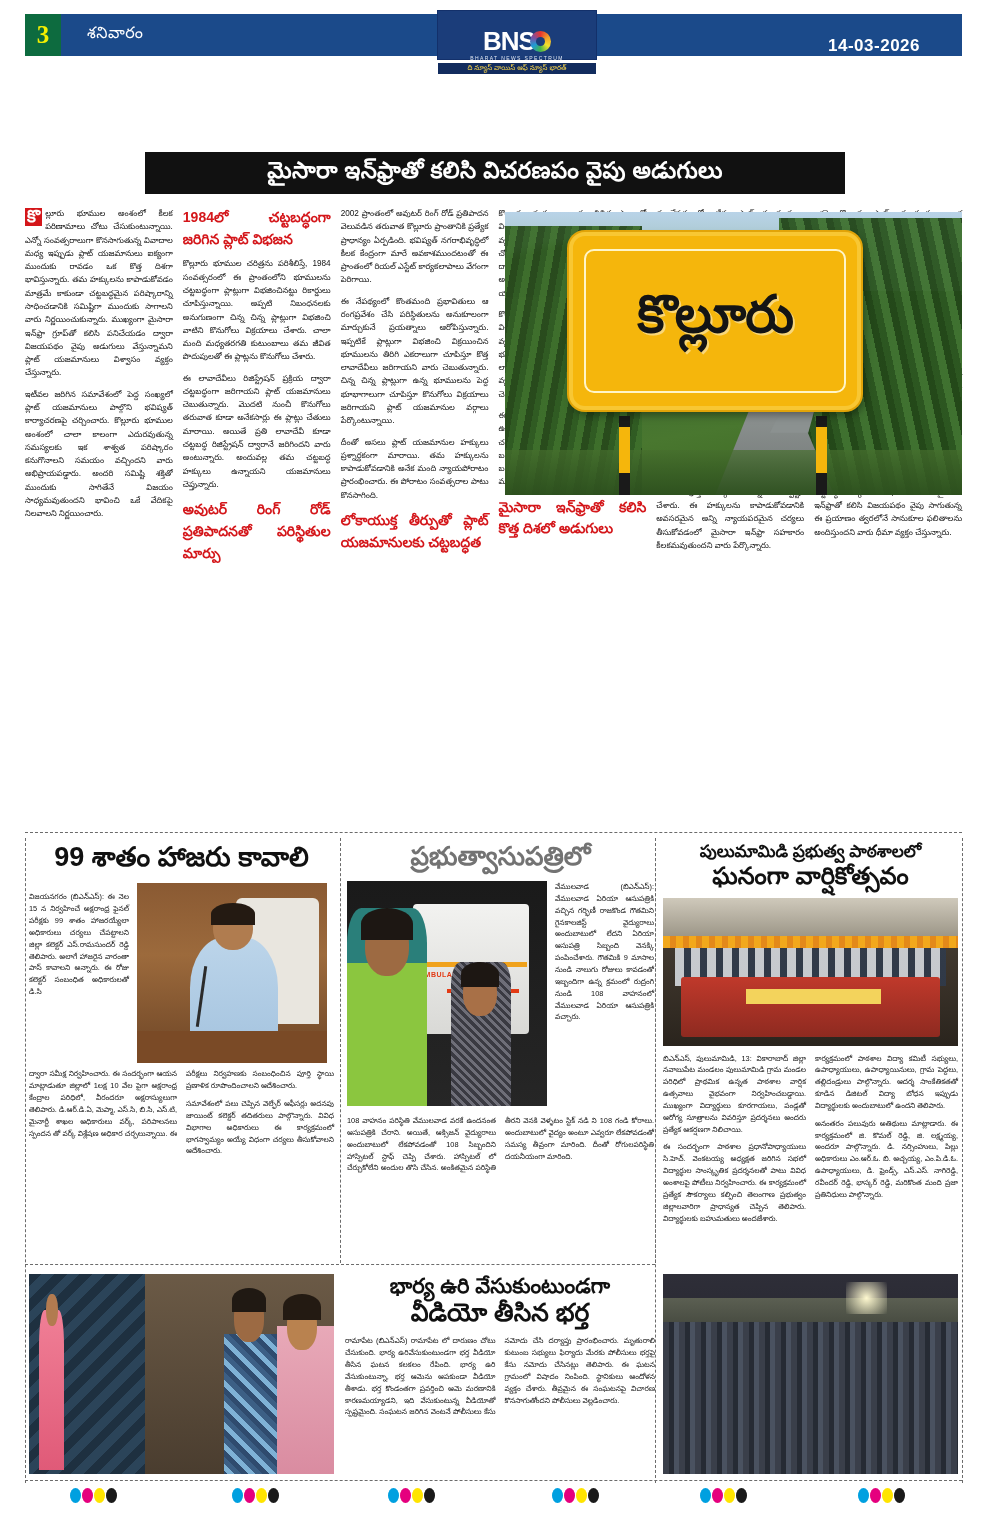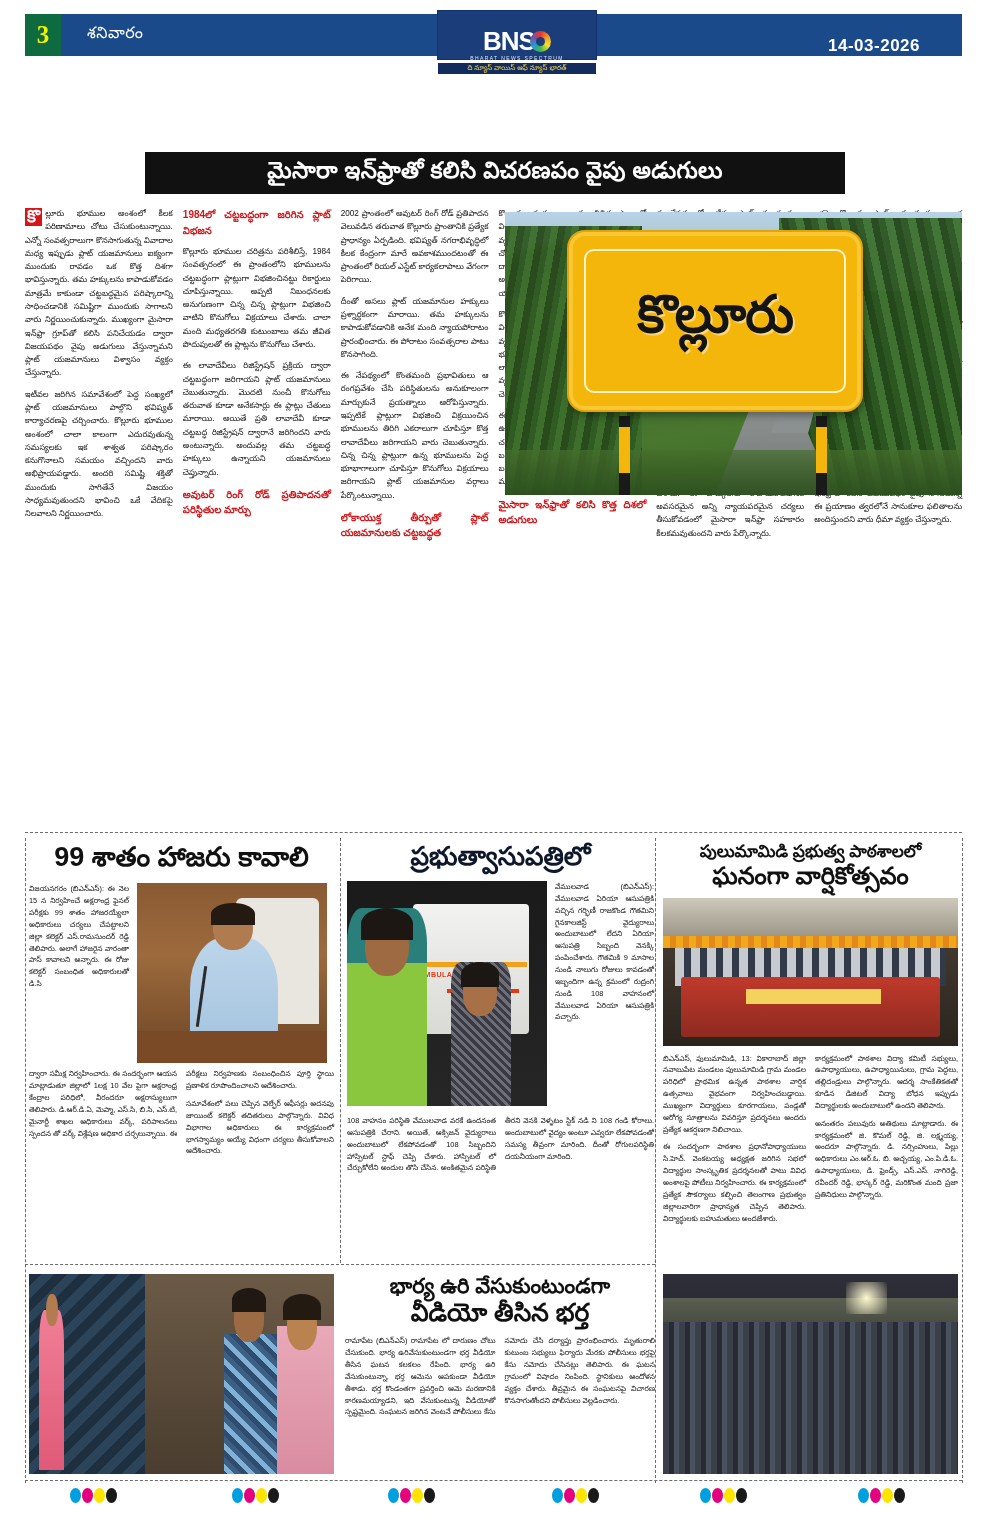--- a/index.html
+++ b/index.html
@@ -71,21 +71,21 @@
     column-count: 6; column-gap: 10px; column-rule: none;
     height: 615px; font-size: 8.2px; line-height: 1.62; text-align: justify;
     color: #111; font-family: "Liberation Sans", sans-serif;
   }
   .lead-cols p { margin-bottom: 8px; text-align: justify; }
   .dropcap {
     float: left; font-size: 17px; line-height: .9; font-weight: bold;
     background: #d4161a; color: #fff; padding: 1px 2px 2px 2px; margin: 1px 3px 0 0;
   }
   .redhead {
-    color: #d4161a; font-weight: bold; font-size: 10px; margin-bottom: 7px;
+    color: #d4161a; font-weight: bold; font-size: 14px; margin-bottom: 7px;
     text-align: justify; line-height: 1.55;
   }
   
   .kolluru-photo {
     position: absolute; left: 505px; top: 212px; width: 457px; height: 283px;
     background: linear-gradient(170deg,#7fa6c8 0%, #6f8e5a 22%, #3e6b32 45%, #49772f 70%, #39641f 100%);
     overflow: hidden; z-index: 5;
   }
   .kp-sky { position:absolute; left:0; top:0; width:100%; height:28%;
     background: linear-gradient(180deg,#b9d3e8,#8fb7a0); }
@@ -128,21 +128,21 @@
   .rule-h { position:absolute; border-top: 1.3px dashed #6b6b6b; }
   .rule-v { position:absolute; border-left: 1.3px dashed #6b6b6b; }
 
   .mid { position:absolute; left:25px; top:838px; width:937px; height:420px; }
   .story-hl-blk {
     text-align:center; color:#111; font-weight:bold; line-height:1.16;
   }
   .story-hl-blk .l1 { font-size: 22px; }
   .story-hl-blk .l2 { font-size: 27px; }
   .story-hl-red {
-    text-align:center; color:#0f172a; font-weight:bold; line-height:1.12;
+    text-align:center; color:#737373; font-weight:bold; line-height:1.12;
   }
   .story-hl-red .l1 { font-size: 26px; }
   .story-hl-red .l2 { font-size: 26px; }
   .body-text {
     font-size: 7.4px; line-height: 1.6; text-align: justify; color:#111;
   }
   .body-text p { margin-bottom:6px; }
 
   
   .ph { position:absolute; overflow:hidden; }
@@ -276,22 +276,22 @@
 
   <div class="lead-wrap">
     <div class="lead-cols">
       <p><span class="dropcap">కొ</span><span>ల్లూరు భూముల అంశంలో కీలక పరిణామాలు చోటు చేసుకుంటున్నాయి. ఎన్నో సంవత్సరాలుగా కొనసాగుతున్న వివాదాల మధ్య ఇప్పుడు ప్లాట్ యజమానులు ఐక్యంగా ముందుకు రావడం ఒక కొత్త దిశగా భావిస్తున్నారు. తమ హక్కులను కాపాడుకోవడం మాత్రమే కాకుండా చట్టబద్ధమైన పరిష్కారాన్ని సాధించడానికి సమిష్టిగా ముందుకు సాగాలని వారు నిర్ణయించుకున్నారు. ముఖ్యంగా మైసారా ఇన్‌ఫ్రా గ్రూప్‌తో కలిసి పనిచేయడం ద్వారా విజయపథం వైపు అడుగులు వేస్తున్నామని ప్లాట్ యజమానులు విశ్వాసం వ్యక్తం చేస్తున్నారు.</span></p>
       <p>ఇటీవల జరిగిన సమావేశంలో పెద్ద సంఖ్యలో ప్లాట్ యజమానులు పాల్గొని భవిష్యత్ కార్యాచరణపై చర్చించారు. కొల్లూరు భూముల అంశంలో చాలా కాలంగా ఎదురవుతున్న సమస్యలకు ఇక శాశ్వత పరిష్కారం కనుగొనాలని సమయం వచ్చిందని వారు అభిప్రాయపడ్డారు. అందరి సమిష్టి శక్తితో ముందుకు సాగితేనే విజయం సాధ్యమవుతుందని భావించి ఒకే వేదికపై నిలవాలని నిర్ణయించారు.</p>
       <div class="redhead">1984లో చట్టబద్ధంగా జరిగిన ప్లాట్ విభజన</div>
       <p>కొల్లూరు భూముల చరిత్రను పరిశీలిస్తే, 1984 సంవత్సరంలో ఈ ప్రాంతంలోని భూములను చట్టబద్ధంగా ప్లాట్లుగా విభజించినట్టు రికార్డులు చూపిస్తున్నాయి. అప్పటి నిబంధనలకు అనుగుణంగా చిన్న చిన్న ప్లాట్లుగా విభజించి వాటిని కొనుగోలు విక్రయాలు చేశారు. చాలా మంది మధ్యతరగతి కుటుంబాలు తమ జీవిత పొదుపులతో ఈ ప్లాట్లను కొనుగోలు చేశారు.</p>
       <p>ఈ లావాదేవీలు రిజిస్ట్రేషన్ ప్రక్రియ ద్వారా చట్టబద్ధంగా జరిగాయని ప్లాట్ యజమానులు చెబుతున్నారు. మొదటి నుంచీ కొనుగోలు తరువాత కూడా అనేకసార్లు ఈ ప్లాట్లు చేతులు మారాయి. అయితే ప్రతి లావాదేవీ కూడా చట్టబద్ధ రిజిస్ట్రేషన్ ద్వారానే జరిగిందని వారు అంటున్నారు. అందువల్ల తమ చట్టబద్ధ హక్కులు ఉన్నాయని యజమానులు చెప్తున్నారు.</p>
       <div class="redhead">అవుటర్ రింగ్ రోడ్ ప్రతిపాదనతో పరిస్థితుల మార్పు</div>
       <p>2002 ప్రాంతంలో అవుటర్ రింగ్ రోడ్ ప్రతిపాదన వెలువడిన తరువాత కొల్లూరు ప్రాంతానికి ప్రత్యేక ప్రాధాన్యం ఏర్పడింది. భవిష్యత్ నగరాభివృద్ధిలో కీలక కేంద్రంగా మారే అవకాశముందటంతో ఈ ప్రాంతంలో రియల్ ఎస్టేట్ కార్యకలాపాలు వేగంగా పెరిగాయి.</p>
+      <p>ఈ నేపథ్యంలో కొంతమంది ప్రభావితులు ఆ రంగప్రవేశం చేసి పరిస్థితులను అనుకూలంగా మార్చుకునే ప్రయత్నాలు ఆరోపిస్తున్నారు. ఇప్పటికే ప్లాట్లుగా విభజించి విక్రయించిన భూములను తిరిగి ఎకరాలుగా చూపిస్తూ కొత్త లావాదేవీలు జరిగాయని వారు చెబుతున్నారు. చిన్న చిన్న ప్లాట్లుగా ఉన్న భూములను పెద్ద భూభాగాలుగా చూపిస్తూ కొనుగోలు విక్రయాలు జరిగాయని ప్లాట్ యజమానుల వర్గాలు పేర్కొంటున్నాయి.</p>
       <p>దీంతో అసలు ప్లాట్ యజమానుల హక్కులు ప్రశ్నార్థకంగా మారాయి. తమ హక్కులను కాపాడుకోవడానికి అనేక మంది న్యాయపోరాటం ప్రారంభించారు. ఈ పోరాటం సంవత్సరాల పాటు కొనసాగింది.</p>
-      <p>ఈ నేపథ్యంలో కొంతమంది ప్రభావితులు ఆ రంగప్రవేశం చేసి పరిస్థితులను అనుకూలంగా మార్చుకునే ప్రయత్నాలు ఆరోపిస్తున్నారు. ఇప్పటికే ప్లాట్లుగా విభజించి విక్రయించిన భూములను తిరిగి ఎకరాలుగా చూపిస్తూ కొత్త లావాదేవీలు జరిగాయని వారు చెబుతున్నారు. చిన్న చిన్న ప్లాట్లుగా ఉన్న భూములను పెద్ద భూభాగాలుగా చూపిస్తూ కొనుగోలు విక్రయాలు జరిగాయని ప్లాట్ యజమానుల వర్గాలు పేర్కొంటున్నాయి.</p>
       <div class="redhead">లోకాయుక్త తీర్పుతో ప్లాట్ యజమానులకు చట్టబద్ధత</div>
       <p>కొల్లూరు భూముల అంశం వివిధ స్థాయిల్లో విచారణకు వెళ్లింది. లోకాయుక్త దృష్టికి ఈ వ్యవహారం వెళ్లిన తరువాత కీలక పరిణామాలు చోటుచేసుకున్నాయి. అందులో కూడా రిజిస్ట్రేషన్ ద్వారా జరిగిందని వారు అంటున్నారు. అందువల్ల తమ చట్టబద్ధ హక్కులు ఉన్నాయని యజమానులు చెప్తున్నారు.</p>
       <p>కొల్లూరు భూముల అంశం వివిధ స్థాయిలో విచారణకు వెళ్ళి విచారణ లోకాయుక్త దృష్టికి ఈ వ్యవహారం జరిగిన విచారణలో 1984లో జరిగిన భూముల చరిత్ర జరిగిన చట్టబద్ధమైన రికార్డుల లావాదేవీలు ఉందని అభిప్రాయాలు వ్యక్తమైనాయి ప్లాట్ యజమానులు చెబుతున్నారు.</p>
       <p>ఈ పరిణామం ప్లాట్ యజమానులకు ఒక పెద్ద ఊరటగా మారింది. తమ కొనుగోళ్లు చట్టబద్ధమైనవి అని సమస్యను మరింత బలపడింది. న్యాయపరంగా తమ వాదనకు బలం లభించడంతో వారు మరింత ధైర్యంగా ముందుకు సాగాలని నిర్ణయించుకున్నారు.</p>
       <div class="redhead">మైసారా ఇన్‌ఫ్రాతో కలిసి కొత్త దిశలో అడుగులు</div>
       <p>ఈ నేపథ్యంలో ఇటీవల ప్లాట్ యజమానులు సమావేశమై ఒక కీలక నిర్ణయం తీసుకున్నారు. ఇకపై విడివిడిగా పోరాడటం కాకుండా ఒక సమిష్టి వేదికపై ముందుకు సాగాలని నిర్ణయించారు. ఈ పోరాటంలో మైసారా ఇన్‌ఫ్రా గ్రూప్‌తో కలిసి పనిచేయాలని వారు ఏకగ్రీవంగా తీర్మానించారు.</p>
       <p>మైసారా ఇన్‌ఫ్రా గ్రూప్ మేనేజింగ్ డైరెక్టర్ మార్లెల పెందల సుబ్బారెడ్డి నాయకత్వంపై ప్లాట్ యజమానులు విశ్వాసం వ్యక్తం చేస్తున్నారు. చట్టబద్ధమైన మార్గాల్లో తమ సమస్యను పరిష్కరించుకోవడంలో ఆయన తోడ్పాటు అందుతుందని వారు తెలియజేశారు.</p>
       <div class="redhead">విజయపథం వైపు ప్లాట్ యజమానుల ప్రయాణం</div>
       <p>సమావేశంలో పాల్గొన్న పలువురు ప్లాట్ యజమానులు మాట్లాడుతూ, తమ ప్లాట్లు చట్టబద్ధంగా కొనుగోలు చేసినవేనని, వాటిపై తమకు పూర్తి హక్కులు ఉన్నాయని స్పష్టం చేశారు. ఈ హక్కులను కాపాడుకోవడానికి అవసరమైన అన్ని న్యాయపరమైన చర్యలు తీసుకోవడంలో మైసారా ఇన్‌ఫ్రా సహకారం కీలకమవుతుందని వారు పేర్కొన్నారు.</p>
       <p>ఇకపై కొల్లూరు ప్లాట్ యజమానులు ఒక సమాఖ్యగా పనిచేస్తూ ప్రభుత్వానికి, సంబంధిత అధికారులకు తమ సమస్యలను సమగ్రంగా తెలియజేయాలని నిర్ణయించారు. న్యాయబద్ధమైన మార్గాల్లో పోరాటం కొనసాగిస్తూ తమ హక్కులను సాధించుకోవాలని వారు సంకల్పించారు.</p>
@@ -310,21 +310,21 @@
   <div class="rule-v" style="left:25px; top:838px; height:645px;"></div>
   <div class="rule-v" style="left:962px; top:838px; height:645px;"></div>
 
   <div class="mid">
 
     <div style="position:absolute; left:4px; top:4px; width:305px; height:416px;">
       <div class="story-hl-blk" style="margin-bottom:10px;">
         <div class="l2">99 శాతం హాజరు కావాలి</div>
       </div>
       <div style="position:relative; height:185px;">
-        <div class="body-text" style="position:absolute; left:0; top:0; width:100px;">
+        <div class="body-text" style="position:absolute; left:0; top:8px; width:100px;">
           <p>విజయనగరం (బిఎన్ఎస్): ఈ నెల 15 న నిర్వహించే అక్షరాంధ్ర ఫైనల్ పరీక్షకు 99 శాతం హాజరయ్యేలా అధికారులు చర్యలు చేపట్టాలని జిల్లా కలెక్టర్ ఎస్.రామసుందర్ రెడ్డి తెలిపారు. అలాగే హాజరైన వారంతా పాస్ కావాలని అన్నారు. ఈ రోజు కలెక్టర్ సంబంధిత అధికారులతో డి.సి</p>
         </div>
         <div class="ph ph-officer" style="left:108px; top:0; width:190px; height:180px; position:absolute;">
           <div class="ofc-chair"></div>
           <div class="ofc-body"></div>
           <div class="ofc-head"></div>
           <div class="ofc-hair"></div>
           <div class="ofc-mic"></div>
           <div class="ofc-table"></div>
         </div>

